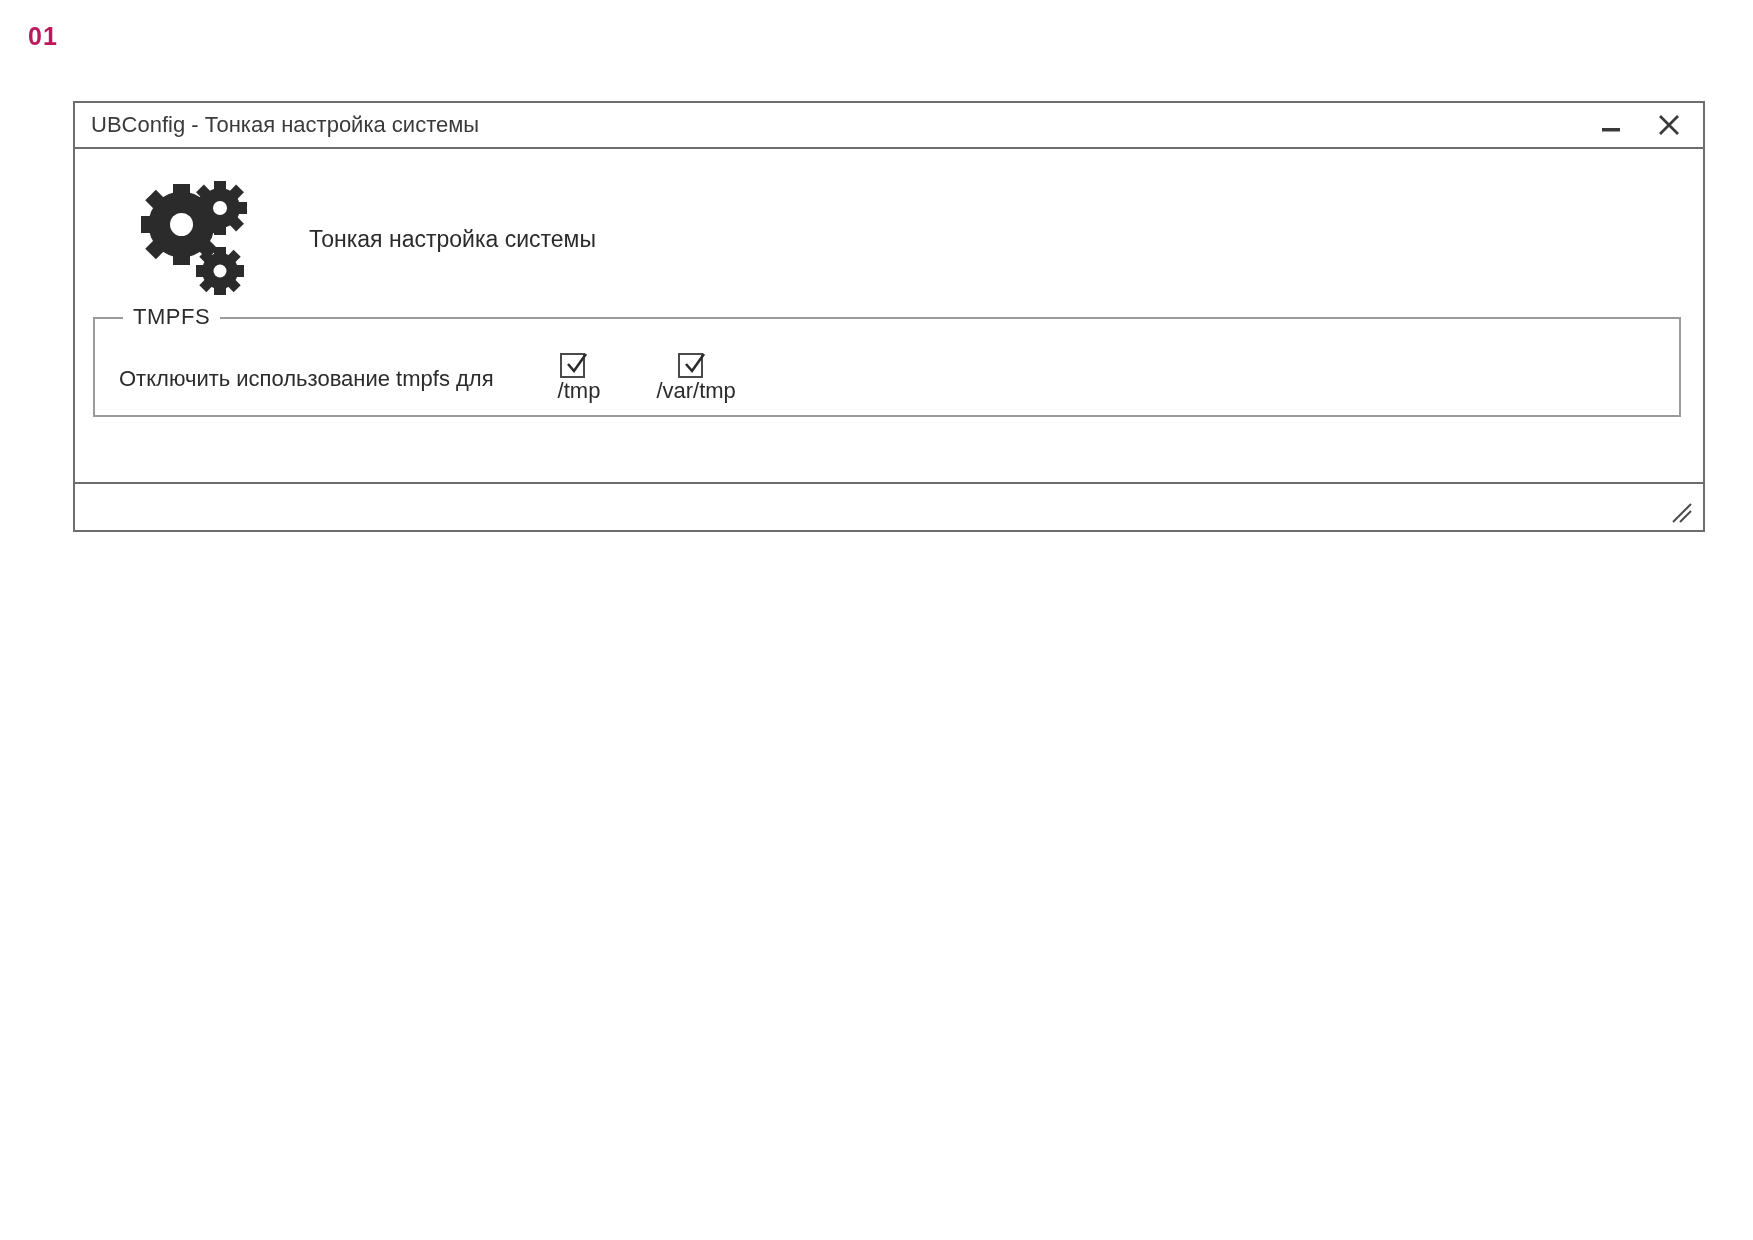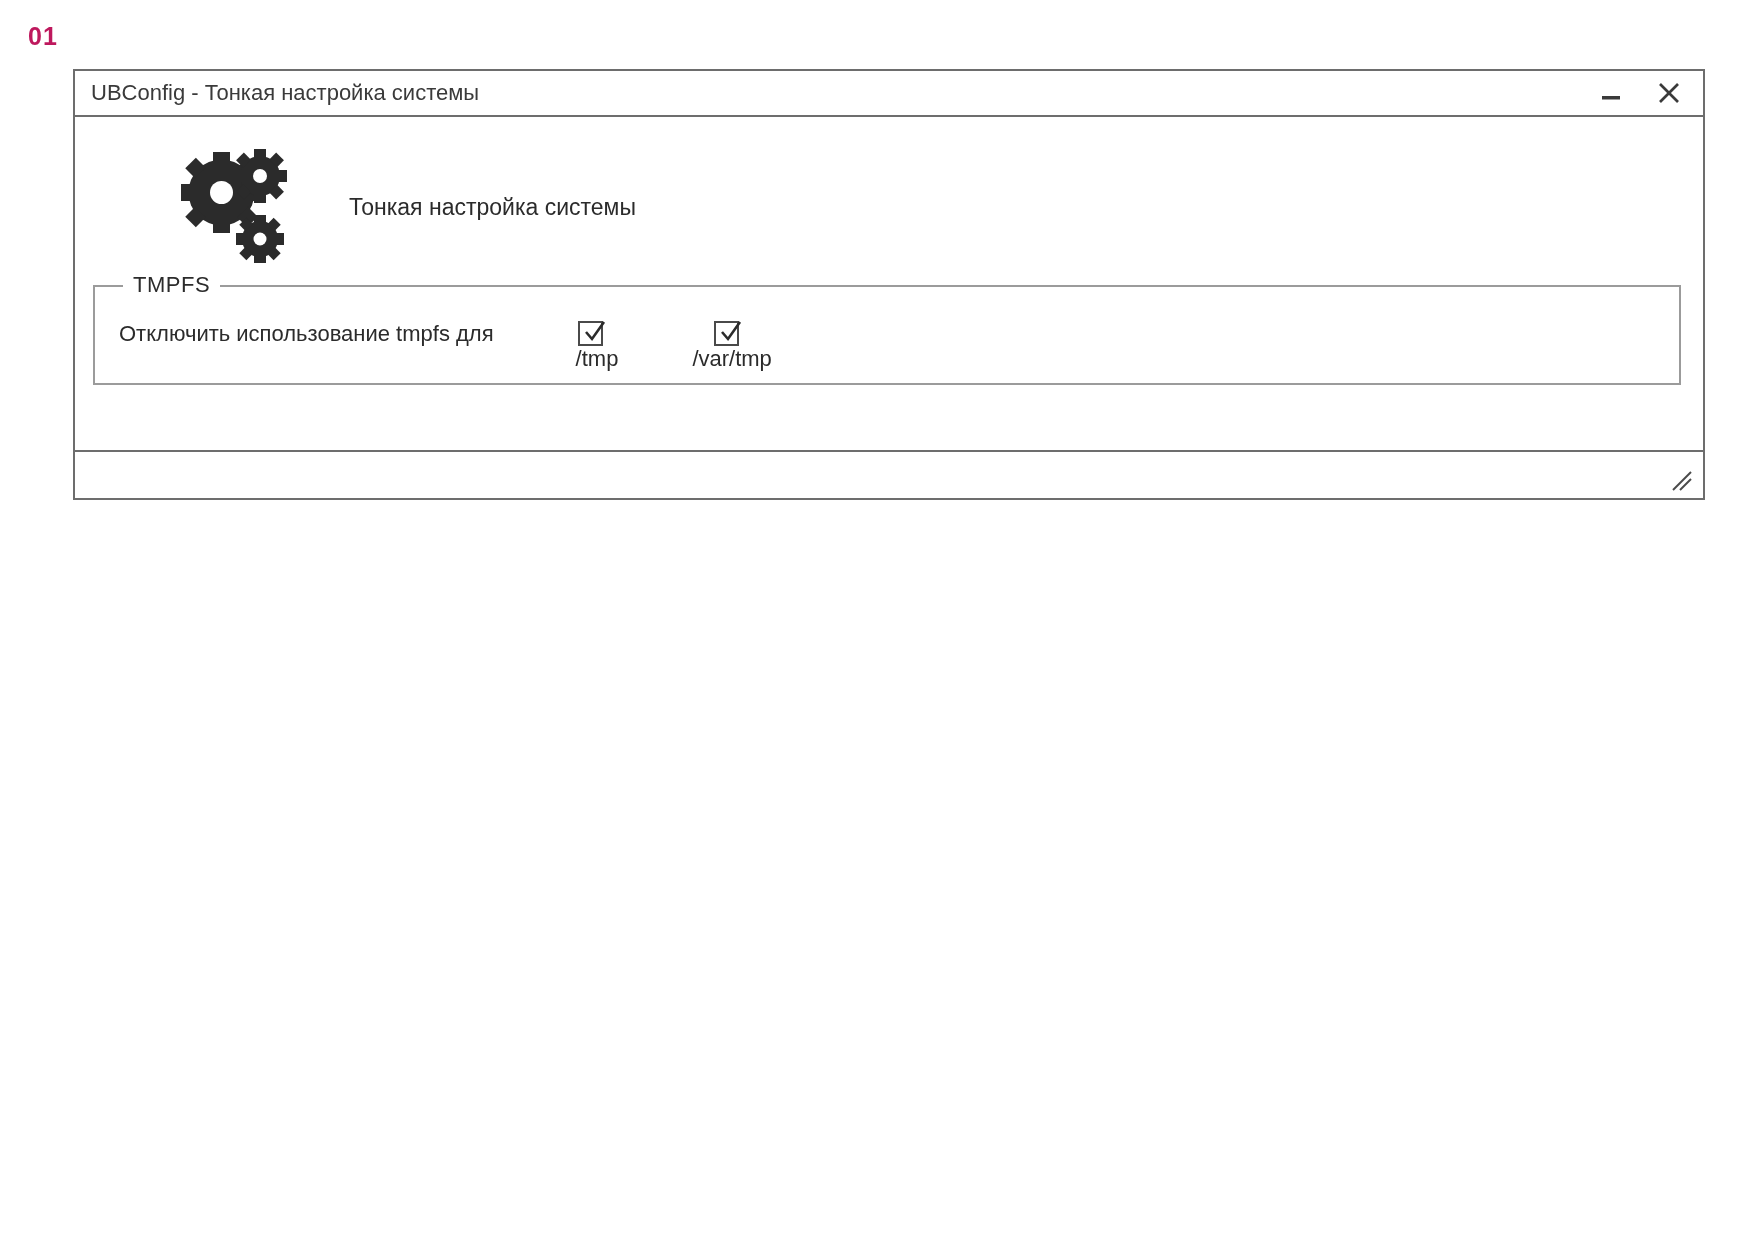--- a/index.html
+++ b/index.html
@@ -24,21 +24,21 @@
     font-size: 25px;
     font-weight: bold;
     color: #be185d;
     letter-spacing: 1px;
   }
 
   
   .window {
     position: absolute;
     left: 73px;
-    top: 69px;
+    top: 101px;
     width: 1632px;
     height: 431px;
     border: 2px solid #6d6d6d;
     background: #ffffff;
     box-sizing: border-box;
     display: flex;
     flex-direction: column;
   }
 
   .titlebar {
@@ -80,21 +80,20 @@
     flex-direction: column;
   }
 
   
   .header-area {
     display: flex;
     align-items: center;
     padding: 30px 0 0 46px;
     height: 150px;
     box-sizing: border-box;
-    margin-left: 40px;
   }
   .gears-icon {
     width: 130px;
     height: 120px;
     flex: 0 0 130px;
     display: flex;
     align-items: center;
     justify-content: center;
   }
   .header-title {
@@ -118,23 +117,22 @@
     top: -15px;
     left: 28px;
     background: #ffffff;
     padding: 0 10px;
     font-size: 22px;
     color: #2b2b2b;
     letter-spacing: 0.5px;
   }
   .group-row {
     display: flex;
-    align-items: flex-start;
+    align-items: center;
     padding: 34px 0 0 24px;
-    gap: 18px;
   }
   .group-label {
     font-size: 22px;
     color: #2b2b2b;
     white-space: nowrap;
   }
   .checkbox-item {
     display: flex;
     align-items: center;
     margin-left: 44px;

